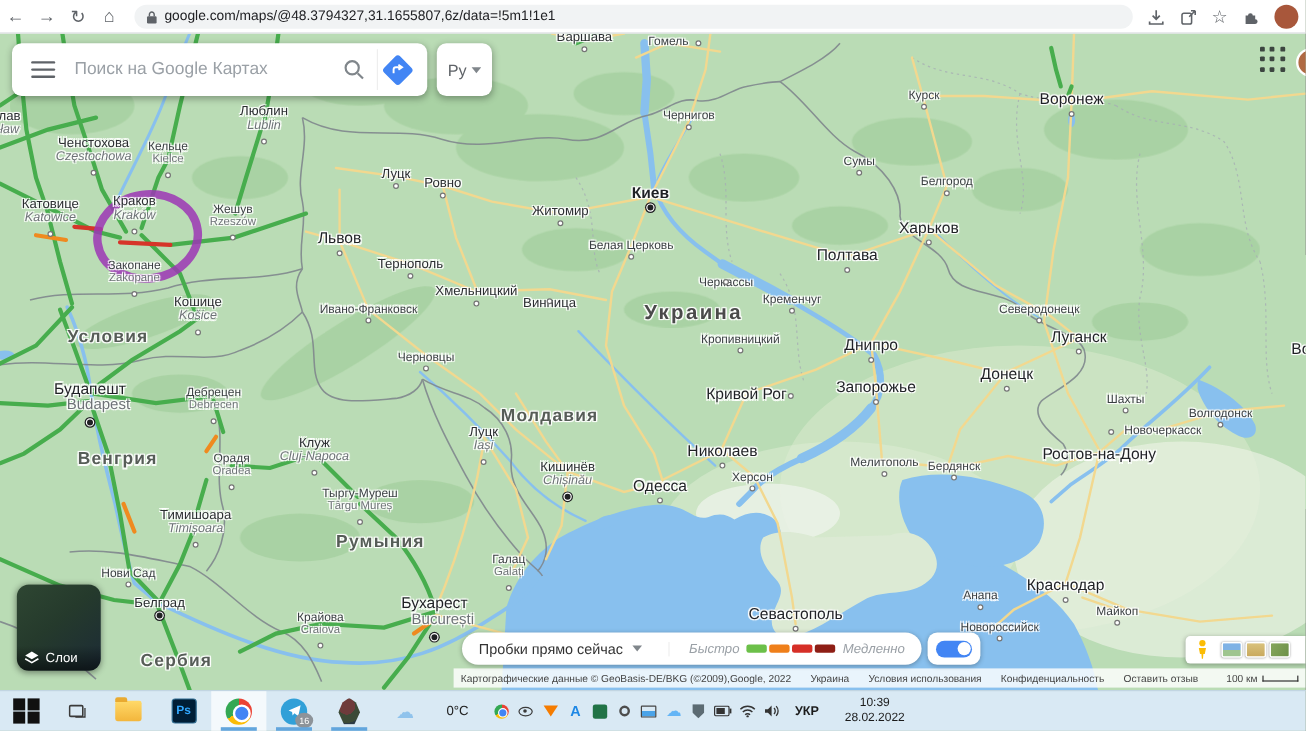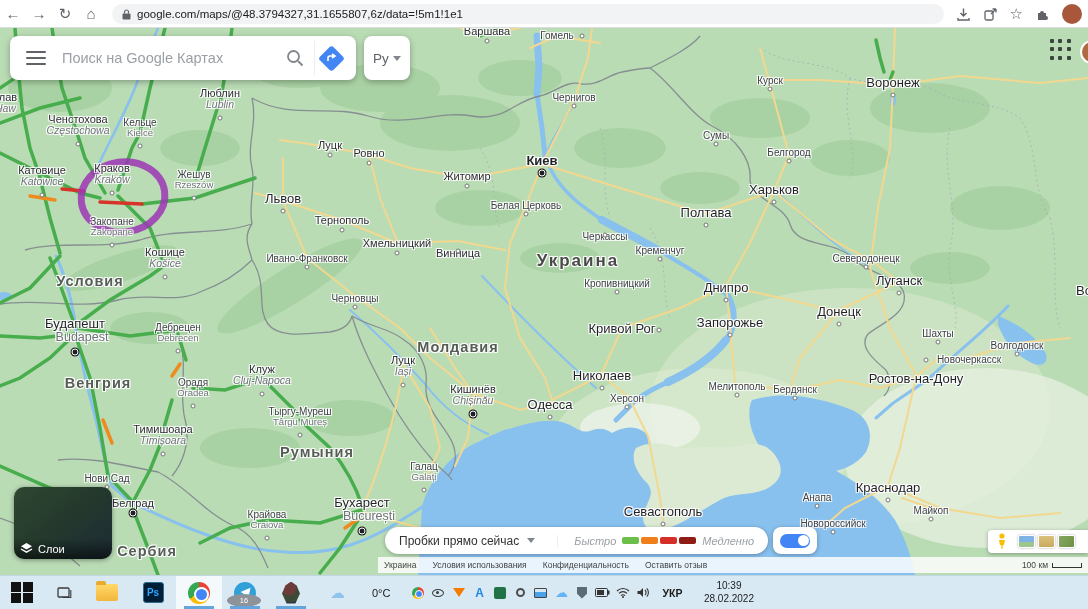--- a/index.html
+++ b/index.html
@@ -47,21 +47,21 @@
   .diamond svg{position:absolute;left:3px;top:3px;transform:rotate(-45deg);}
   .lang-btn{position:absolute;left:364px;top:8px;width:46px;height:44px;background:#fff;border-radius:8px;box-shadow:0 2px 6px rgba(0,0,0,.3);display:flex;align-items:center;justify-content:center;gap:4px;font-size:13.5px;color:#5f6368;cursor:pointer;z-index:30;}
   .caret{width:0;height:0;border-left:4px solid transparent;border-right:4px solid transparent;border-top:5px solid #80868b;}
 
   
   .apps-grid{position:absolute;left:1050px;top:11px;width:22px;height:22px;display:grid;grid-template-columns:repeat(3,1fr);gap:3px;cursor:pointer;z-index:25;}
   .apps-grid i{width:4px;height:4px;background:#3c4540;border-radius:1px;}
   .map-avatar{position:absolute;left:1080px;top:12px;width:24px;height:24px;border-radius:50%;background:#b06a43;border:2px solid #fff;z-index:25;}
 
   
-  .layers-card{position:absolute;left:14px;top:459px;width:98px;height:72px;border-radius:10px;overflow:hidden;box-shadow:0 1px 5px rgba(0,0,0,.4);cursor:pointer;z-index:30;
+  .layers-card{position:absolute;left:14px;top:459px;width:70px;height:72px;border-radius:10px;overflow:hidden;box-shadow:0 1px 5px rgba(0,0,0,.4);cursor:pointer;z-index:30;
       background:linear-gradient(140deg,#2e4632 0%,#253a2c 45%,#1c2b36 100%);}
   .layers-card .cap{position:absolute;left:0;right:0;bottom:0;padding:4px 6px;display:flex;align-items:center;gap:5px;color:#fff;font-size:11px;background:linear-gradient(transparent,rgba(0,0,0,.55));}
 
   
   .traffic-bar{position:absolute;left:385px;top:499px;height:27px;display:flex;gap:5px;z-index:30;}
   .traffic-pill{background:#fff;border-radius:14px;box-shadow:0 1px 4px rgba(0,0,0,.3);display:flex;align-items:center;padding:0 14px;gap:8px;}
   .traffic-pill .t1{font-size:12px;color:#333;}
   .leg{display:flex;align-items:center;gap:6px;margin-left:14px;border-left:1px solid #eee;padding-left:16px;}
   .leg .f{font-size:11px;font-style:italic;color:#9aa0a6;}
   .chips{display:flex;gap:2px;}
@@ -100,21 +100,21 @@
   .tb-taskview{width:40px;display:flex;align-items:center;justify-content:center;cursor:pointer;}
   .tcell{width:46px;position:relative;display:flex;align-items:center;justify-content:center;cursor:pointer;}
   .tcell.active::after{content:"";position:absolute;bottom:0;left:8px;right:8px;height:3px;background:#63a6dd;}
   .tcell.fg{background:rgba(255,255,255,.7);}
   .folder{width:22px;height:17px;position:relative;background:linear-gradient(#ffd969,#f3b63c);border-radius:2px;}
   .folder::before{content:"";position:absolute;top:-3px;left:0;width:10px;height:4px;background:#e9aa30;border-radius:2px 2px 0 0;}
   .ps{width:21px;height:21px;background:#001e36;border:1px solid #2f6b8f;border-radius:3px;color:#31a8ff;font-weight:700;font-size:10px;display:flex;align-items:center;justify-content:center;}
   .chrome{width:22px;height:22px;border-radius:50%;background:conic-gradient(#ea4335 0 33%,#fbbc05 33% 66%,#34a853 66% 100%);position:relative;}
   .chrome::after{content:"";position:absolute;left:5.5px;top:5.5px;width:11px;height:11px;border-radius:50%;background:#4285f4;border:2px solid #fff;}
   .tg{width:22px;height:22px;border-radius:50%;background:#31a0d8;position:relative;display:flex;align-items:center;justify-content:center;}
-  .badge{position:absolute;right:-5px;bottom:-3px;width:34px;height:13px;border-radius:50%;background:#8d9399;color:#fff;font-size:7.5px;display:flex;align-items:center;justify-content:center;}
+  .badge{position:absolute;right:-5px;bottom:-3px;width:15px;height:13px;border-radius:50%;background:#8d9399;color:#fff;font-size:7.5px;display:flex;align-items:center;justify-content:center;}
   .app5{width:20px;height:22px;background:radial-gradient(circle at 40% 30%,#6e3b3b 0 35%,#3c4a36 36% 70%,#2c3a44 71%);clip-path:polygon(50% 0,78% 18%,95% 55%,72% 100%,28% 100%,5% 55%,22% 18%);}
   .tb-weather{display:flex;align-items:center;gap:5px;padding:0 10px;margin-left:6px;cursor:pointer;}
   .tb-weather .cl{font-size:15px;color:#90c3ec;}
   .tb-weather .tw{font-size:11px;color:#202020;margin-left:22px;}
   .tray{display:flex;align-items:center;gap:5.5px;margin-left:10px;}
   .ticon{width:15px;height:16px;display:flex;align-items:center;justify-content:center;cursor:pointer;font-size:11px;}
   .mini-chrome{width:12px;height:12px;border-radius:50%;background:conic-gradient(#ea4335 0 33%,#fbbc05 33% 66%,#34a853 66% 100%);position:relative;}
   .mini-chrome::after{content:"";position:absolute;left:3px;top:3px;width:6px;height:6px;border-radius:50%;background:#4285f4;border:1px solid #fff;}
   .eye{width:12px;height:8px;border:1.5px solid #3a3a3a;border-radius:50%;position:relative;}
   .eye::after{content:"";position:absolute;left:3px;top:1.5px;width:3px;height:3px;border-radius:50%;background:#3a3a3a;}
@@ -529,20 +529,21 @@
           <path d="M3 7 h6 l-1 5 h-1.2 l-0.3 4 h-1 l-0.3 -4 H4 Z" fill="#fbbc04"></path>
       </svg>
       <div class="thumbs">
         <span class="thumb th1"></span>
         <span class="thumb th2"></span>
         <span class="thumb th3"></span>
       </div>
     </div>
 
     <div class="attr-bar">
+      <span>Картографические данные © GeoBasis-DE/BKG (©2009),Google, 2022</span>
       <span class="lnk">Украина</span>
       <span class="lnk">Условия использования</span>
       <span class="lnk">Конфиденциальность</span>
       <span class="lnk">Оставить отзыв</span>
       <span class="scalebox">
         <span>100 км</span>
         <span class="scaleline"></span>
       </span>
     </div>
   </div>

